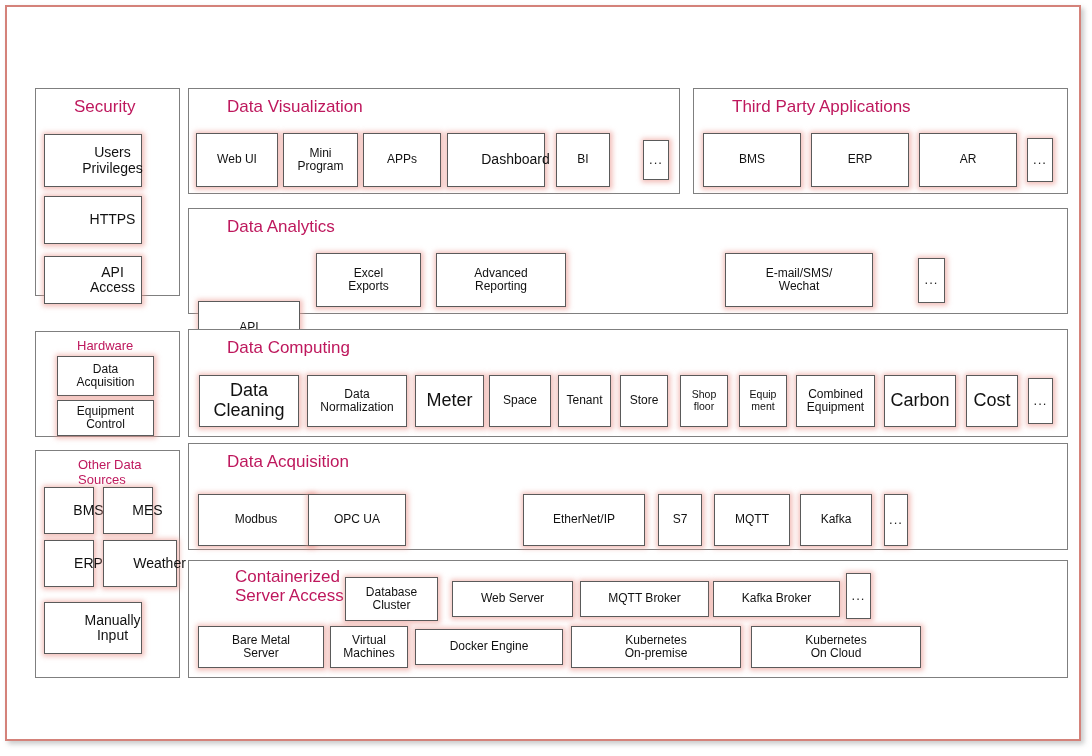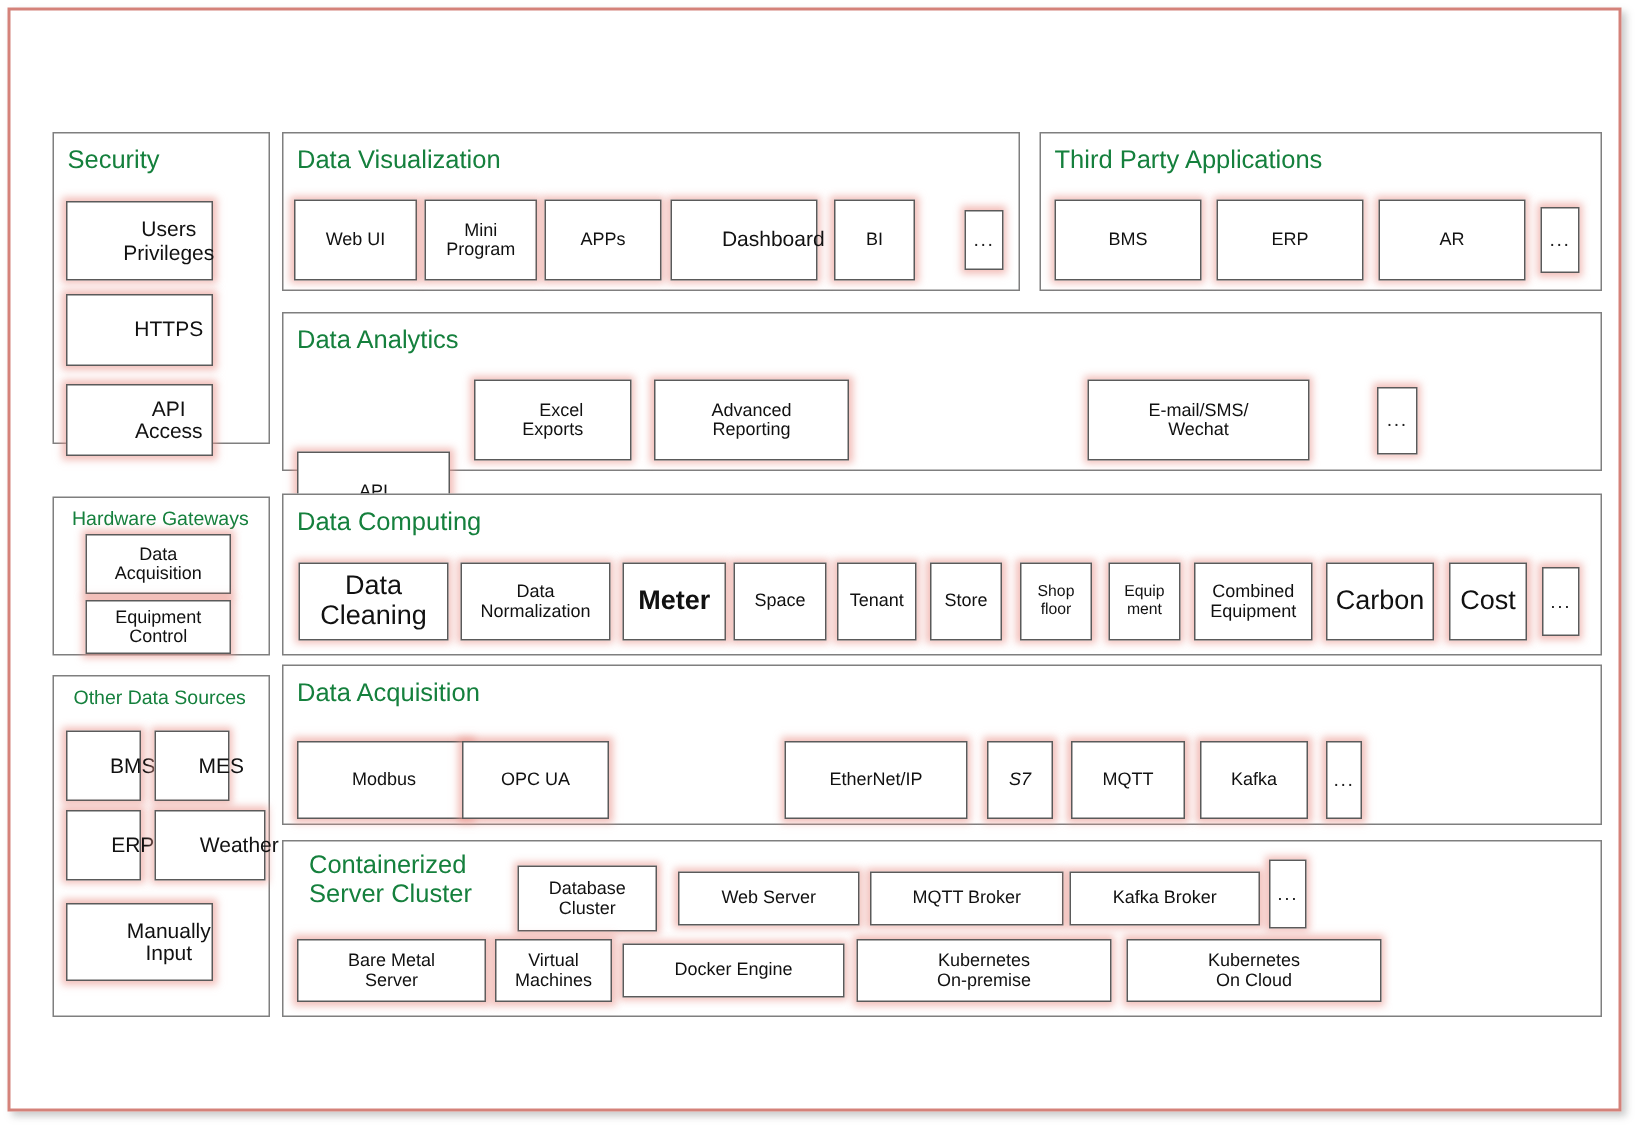--- a/index.html
+++ b/index.html
@@ -35,23 +35,24 @@
 
   
   .panel {
     position: absolute;
     border: 1.5px solid #7f7f7f;
     background: #ffffff;
     box-sizing: border-box;
   }
   .panel-title {
     position: absolute;
-    color: #15803d;
+    color: #be185d;
     white-space: pre-line;
     line-height: 1.12;
+    margin-left: 29px;
   }
   .panel-title.big   { font-size: 17px; }
   .panel-title.small { font-size: 13px; }
 
   
   .box {
     position: absolute;
     border: 1.5px solid #5a5a5a;
     background: #ffffff;
     box-sizing: border-box;
@@ -119,63 +120,63 @@
   </div>
   <div class="box lg" style="left:703px; top:133px; width:98px; height:54px;">BMS</div>
   <div class="box lg" style="left:811px; top:133px; width:98px; height:54px;">ERP</div>
   <div class="box lg" style="left:919px; top:133px; width:98px; height:54px;">AR</div>
   <div class="box dots" style="left:1027px; top:138px; width:26px; height:44px;">...</div>
 
   <div class="panel" style="left:188px; top:208px; width:880px; height:106px;">
     <div class="panel-title big" style="left:9px; top:8px;">Data Analytics</div>
   </div>
   <div class="box lg" style="left:198px; top:253px; width:102px; height:54px;margin-top:48px;">API</div>
-  <div class="box lg" style="left:316px; top:253px; width:105px; height:54px;text-align:right;">Excel
+  <div class="box lg" style="left:316px; top:253px; width:105px; height:54px;">Excel
 Exports</div>
   <div class="box lg" style="left:436px; top:253px; width:130px; height:54px;">Advanced
 Reporting</div>
   <div class="box lg" style="left:725px; top:253px; width:148px; height:54px;">E-mail/SMS/
 Wechat</div>
   <div class="box dots" style="left:918px; top:258px; width:27px; height:45px;">...</div>
 
   <div class="panel" style="left:188px; top:329px; width:880px; height:108px;">
     <div class="panel-title big" style="left:9px; top:8px;">Data Computing</div>
   </div>
   <div class="box xl" style="left:199px; top:375px; width:100px; height:52px;">Data
 Cleaning</div>
   <div class="box sm" style="left:307px; top:375px; width:100px; height:52px;">Data
 Normalization</div>
-  <div class="box xl" style="left:415px; top:375px; width:69px; height:52px;font-weight:bold;">Meter</div>
+  <div class="box xl" style="left:415px; top:375px; width:69px; height:52px;">Meter</div>
   <div class="box lg" style="left:489px; top:375px; width:62px; height:52px;">Space</div>
   <div class="box sm" style="left:558px; top:375px; width:53px; height:52px;">Tenant</div>
   <div class="box sm" style="left:620px; top:375px; width:48px; height:52px;">Store</div>
   <div class="box xs" style="left:680px; top:375px; width:48px; height:52px;">Shop
 floor</div>
   <div class="box xs" style="left:739px; top:375px; width:48px; height:52px;">Equip
 ment</div>
   <div class="box sm" style="left:796px; top:375px; width:79px; height:52px;">Combined
 Equipment</div>
   <div class="box xl" style="left:884px; top:375px; width:72px; height:52px;">Carbon</div>
   <div class="box xl" style="left:966px; top:375px; width:52px; height:52px;">Cost</div>
   <div class="box dots" style="left:1028px; top:378px; width:25px; height:46px;">...</div>
 
   <div class="panel" style="left:188px; top:443px; width:880px; height:107px;">
     <div class="panel-title big" style="left:9px; top:8px;">Data Acquisition</div>
   </div>
   <div class="box lg" style="left:198px; top:494px; width:116px; height:52px;">Modbus</div>
   <div class="box lg" style="left:308px; top:494px; width:98px; height:52px;">OPC UA</div>
   <div class="box lg" style="left:523px; top:494px; width:122px; height:52px;">EtherNet/IP</div>
-  <div class="box lg" style="left:658px; top:494px; width:44px; height:52px;font-style:italic;">S7</div>
+  <div class="box lg" style="left:658px; top:494px; width:44px; height:52px;">S7</div>
   <div class="box lg" style="left:714px; top:494px; width:76px; height:52px;">MQTT</div>
   <div class="box lg" style="left:800px; top:494px; width:72px; height:52px;">Kafka</div>
   <div class="box dots" style="left:884px; top:494px; width:24px; height:52px;">...</div>
 
   <div class="panel" style="left:188px; top:560px; width:880px; height:118px;">
     <div class="panel-title big" style="left:17px; top:6px;">Containerized
-Server Cluster</div>
+Server Access</div>
   </div>
 
   <div class="box lg" style="left:345px; top:577px; width:93px; height:44px;">Database
 Cluster</div>
   <div class="box lg" style="left:452px; top:581px; width:121px; height:36px;">Web Server</div>
   <div class="box lg" style="left:580px; top:581px; width:129px; height:36px;">MQTT Broker</div>
   <div class="box lg" style="left:713px; top:581px; width:127px; height:36px;">Kafka  Broker</div>
   <div class="box dots" style="left:846px; top:573px; width:25px; height:46px;">...</div>
 
   <div class="box lg" style="left:198px; top:626px; width:126px; height:42px;">Bare Metal

